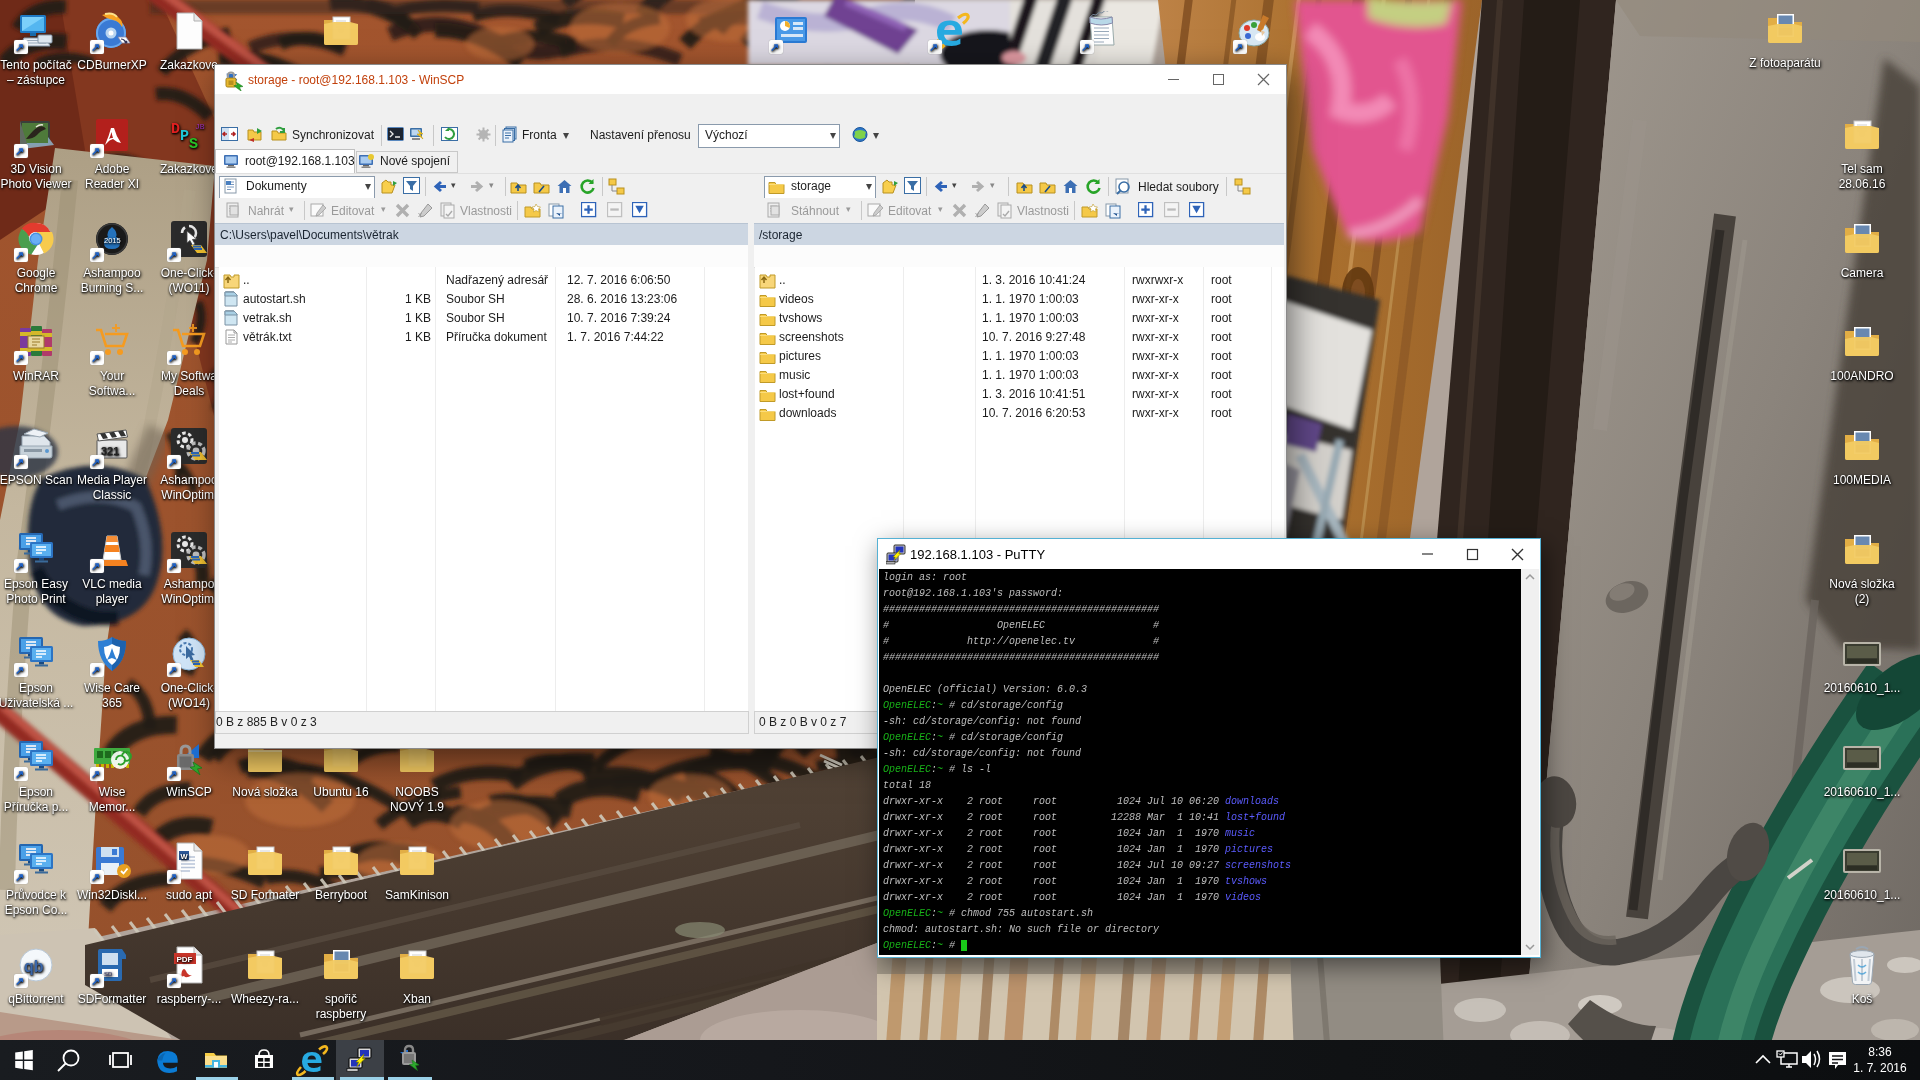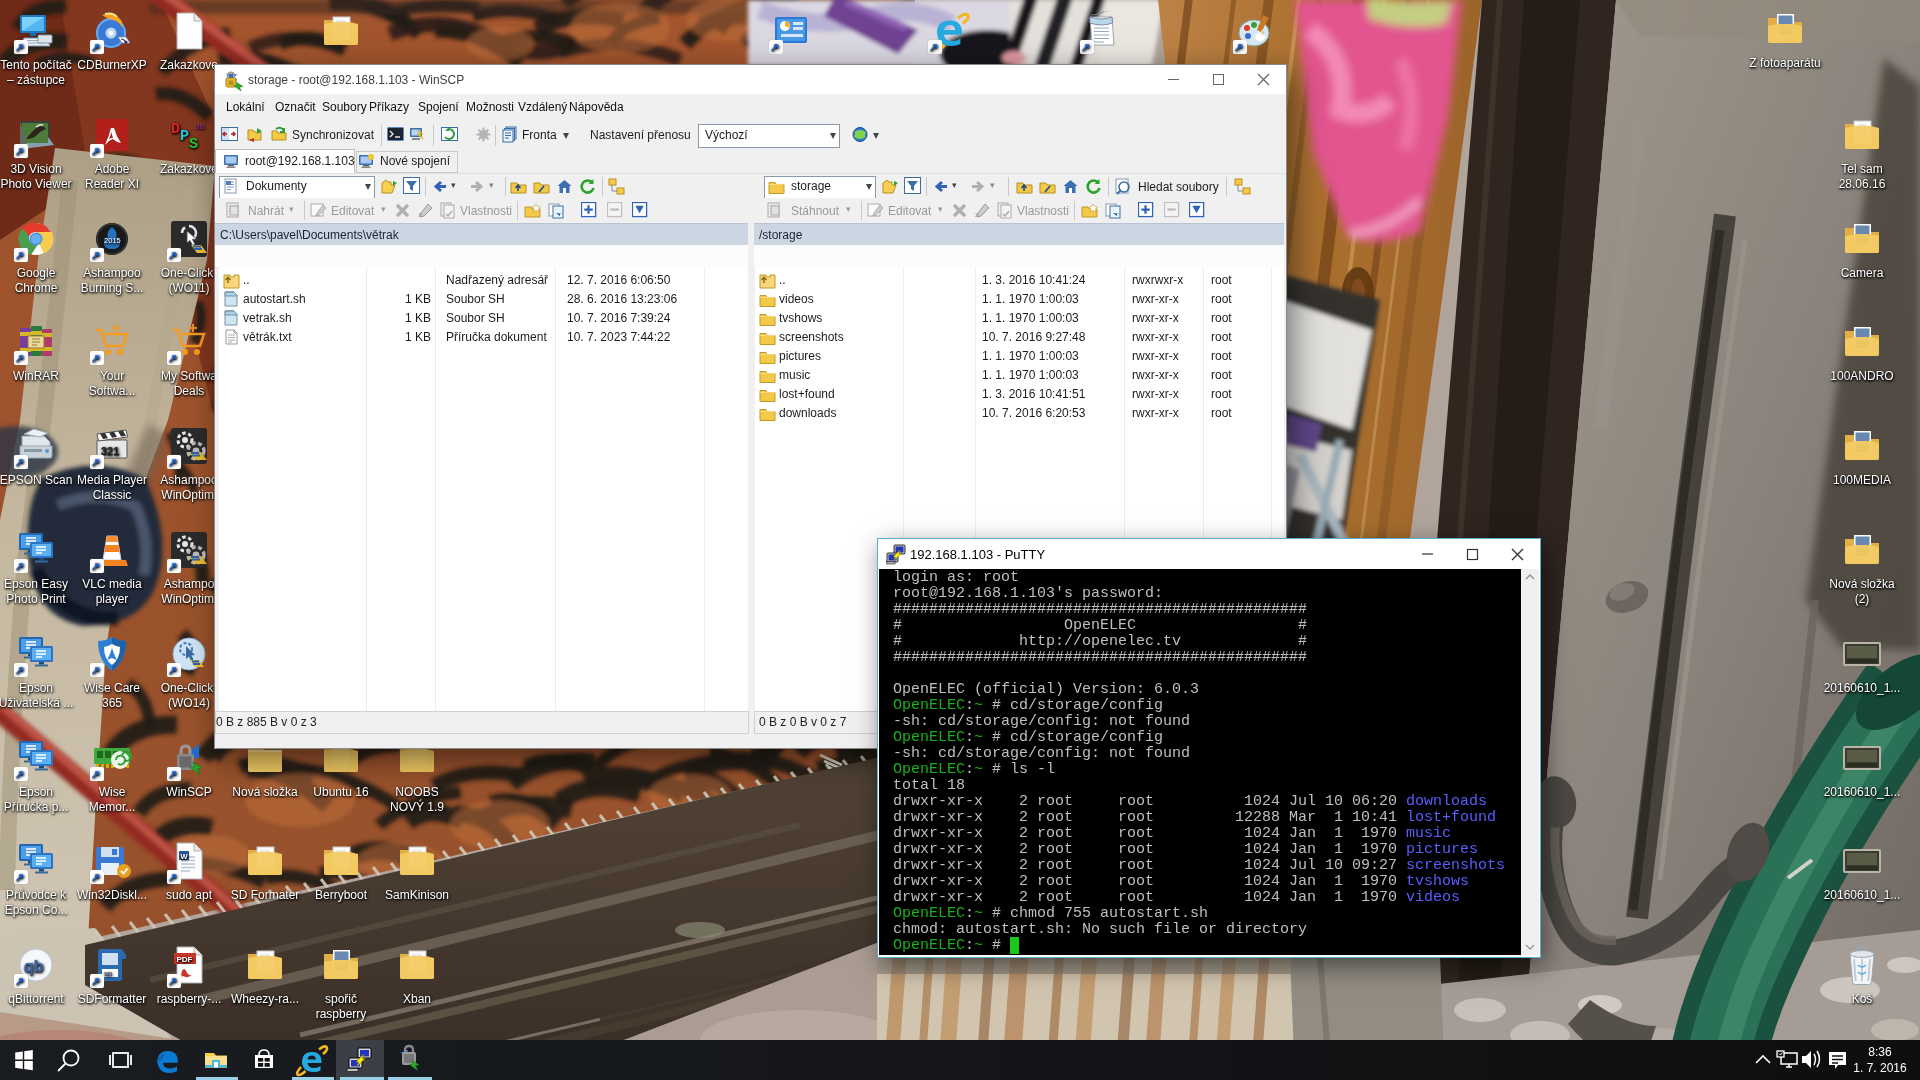--- a/index.html
+++ b/index.html
@@ -7,40 +7,40 @@
 .di{position:absolute;width:80px;text-align:center;color:#fff;font-size:12px;line-height:15px;text-shadow:0 1px 2px #000,1px 1px 3px #000;}
 .di .ic{position:relative;width:44px;height:44px;margin:0 auto;}
 .di .ic svg{position:absolute;left:0;top:0;}
 .di .lb{margin-top:6px;}
 .sc{position:absolute;left:-2px;bottom:-2px;width:14px;height:14px;background:#fff;border-radius:2px;box-shadow:0 0 1px #888;}
 .sc:after{content:"\2197";position:absolute;left:1px;top:0px;color:#1e62c8;font-size:11px;font-weight:bold;}
 .win{position:absolute;background:#f0f0f0;}
 
 #scp{left:214px;top:64px;width:1071px;height:683px;border:1px solid #8a8a8a;box-shadow:6px 10px 30px rgba(0,0,0,.5);font-size:12px;color:#1c1c1c;}
 #scp .tbar{position:absolute;left:0;top:0;width:100%;height:29px;background:#fff;}
-#scp .ttl{position:absolute;left:33px;top:8px;color:#404040;font-size:12px;}
+#scp .ttl{position:absolute;left:33px;top:8px;color:#c2410c;font-size:12px;}
 .capbtns{position:absolute;top:0;right:0;height:29px;}
 .cb{display:inline-block;width:45px;height:29px;position:relative;vertical-align:top;}
 #scp .menu{position:absolute;left:0;top:29px;width:100%;height:28px;background:#f0f0f0;}
 #scp .menu span{position:absolute;top:6px;color:#111;}
 .toolrow{position:absolute;width:100%;background:#f0f0f0;}
 .sepv{position:absolute;width:1px;background:#c8c8c8;}
 .ibox{position:absolute;}
 
 .pathbar{position:absolute;height:22px;background:#ccd6e2;border-top:1px solid #b8c4d2;color:#1a2430;line-height:22px;padding-left:5px;box-sizing:border-box;}
 .hdr{position:absolute;height:22px;background:#fcfcfc;border-bottom:1px solid #e0e0e0;color:#222;}
 .hdr span{position:absolute;top:3px;margin-top:41px;}
 .row{position:absolute;height:19px;line-height:19px;white-space:nowrap;}
 .cline{position:absolute;width:1px;background:#ededed;}
 .statusbar{position:absolute;height:23px;background:#f0f0f0;border:1px solid #d0d0d0;color:#222;line-height:21px;}
 
 #putty{left:877px;top:538px;width:662px;height:418px;background:#fff;border:1px solid #55b1d4;box-shadow:4px 8px 24px rgba(0,0,0,.5);}
 #putty .ttl{position:absolute;left:32px;top:8px;color:#000;font-size:13px;}
 #pterm{position:absolute;left:1px;top:30px;width:642px;height:386px;background:#000;overflow:hidden;}
-#pterm pre{margin:0;padding:1px 0 0 14px;font-family:"Liberation Mono",monospace;font-size:15px;line-height:16px;color:#bfbfbf;}
+#pterm pre{margin:0;padding:1px 0 0 4px;font-family:"Liberation Mono",monospace;font-size:10px;line-height:16px;color:#bfbfbf;font-style:italic;}
 #pterm .g{color:#18b218;}
 #pterm .b{color:#5c5cff;}
 #pscroll{position:absolute;right:1px;top:30px;width:18px;height:386px;background:#f0f0f0;}
 
 #taskbar{position:absolute;left:0;top:1040px;width:1920px;height:40px;background:linear-gradient(90deg,#191c20 0,#15171b 40%,#101214 70%,#0c0e10 100%);}
 .tb{position:absolute;top:0;width:48px;height:40px;}
 .tbu{position:absolute;top:37px;height:3px;background:#9ad1e8;}
 #tray{position:absolute;right:0;top:0;height:40px;color:#fff;font-size:12px;}
 </style></head>
 <body>
@@ -1138,30 +1138,20 @@
         <path d="M13,13 l7,4.5 -3.5,0.7 1.8,4 -7.5,-5.5 3.4,-0.7 z" fill="#2da82d" stroke="#1a7a1a" stroke-width="0.5"></path>
       </svg>
 <div class="ttl">storage - root@192.168.1.103 - WinSCP</div>
 <div class="capbtns"><div class="cb"><svg width="45" height="29">
             <line x1="17" y1="14.5" x2="28" y2="14.5" stroke="#666" stroke-width="1"></line>
           </svg></div><div class="cb"><svg width="45" height="29">
             <rect x="17.5" y="9.5" width="10" height="10" fill="none" stroke="#666" stroke-width="1"></rect>
           </svg></div><div class="cb"><svg width="45" height="29">
             <path d="M17,9 L28,20 M28,9 L17,20" stroke="#666" stroke-width="1.2"></path>
           </svg></div></div>
-<div class="menu">
-        <span style="left:11px">Lokální</span>
-        <span style="left:60px">Označit</span>
-        <span style="left:107px">Soubory</span>
-        <span style="left:154px">Příkazy</span>
-        <span style="left:203px">Spojení</span>
-        <span style="left:251px">Možnosti</span>
-        <span style="left:303px">Vzdálený</span>
-        <span style="left:354px">Nápověda</span>
-      </div>
 <div class="toolrow" style="top:57px;height:27px">
 <svg class="ibox" style="left:6px;top:4px" width="17" height="17" viewBox="0 0 17 17">
           <rect x="0.5" y="1.5" width="16" height="13" fill="#fff" stroke="#3a6ea5"></rect>
           <rect x="1" y="2" width="7" height="12" fill="#cfe0f2"></rect>
           <path d="M2,8 l4,0 M4,6 l-2,2 2,2 M14,8 l-4,0 M12,6 l2,2 -2,2" stroke="#b02020" stroke-width="1.6" fill="none"></path>
         </svg>
 <svg class="ibox" style="left:32px;top:4px" width="17" height="17" viewBox="0 0 17 17">
           <path d="M1,4 h5 l1,2 h7 v8 h-13 z" fill="#f5c948" stroke="#b8901f"></path>
           <path d="M10,2 l5,3 -5,3 z" fill="#2f9e3f"></path>
           <path d="M7,12 l-5,2 5,2 z" fill="#c03028"></path>
@@ -1505,21 +1495,21 @@
 </div>
 <div class="row" style="left:0;top:61px;width:529px">
 <svg style="position:absolute;left:4px;top:1px" width="17" height="17" viewBox="0 0 17 17">
             <path d="M3,1 h8 l3,3 v11 h-11 z" fill="#fff" stroke="#999"></path>
             <path d="M11,1 v3 h3" fill="none" stroke="#999"></path>
             <path d="M5,6 h7 M5,8.5 h7 M5,11 h7 M5,13 h4" stroke="#aaa" stroke-width="1"></path>
           </svg>
 <span style="position:absolute;left:24px">větrák.txt</span>
 <span style="position:absolute;left:150px;width:62px;text-align:right">1 KB</span>
 <span style="position:absolute;left:227px">Příručka dokument</span>
-<span style="position:absolute;left:348px">10. 7. 2023  7:44:22</span>
+<span style="position:absolute;left:348px">1. 7. 2016  7:44:22</span>
 </div>
 </div>
 <div class="statusbar" style="left:0px;top:646px;width:534px;box-sizing:border-box"><span style="margin-left:0">0 B z 885 B v 0 z 3</span></div>
 <div style="position:absolute;left:540px;top:202px;width:529px;height:444px;background:#fff">
 <div class="cline" style="left:148px;top:0;height:444px"></div>
 <div class="cline" style="left:220px;top:0;height:444px"></div>
 <div class="cline" style="left:369px;top:0;height:444px"></div>
 <div class="cline" style="left:448px;top:0;height:444px"></div>
 <div class="cline" style="left:516px;top:0;height:444px"></div>
 <div class="row" style="left:0;top:4px;width:529px">

